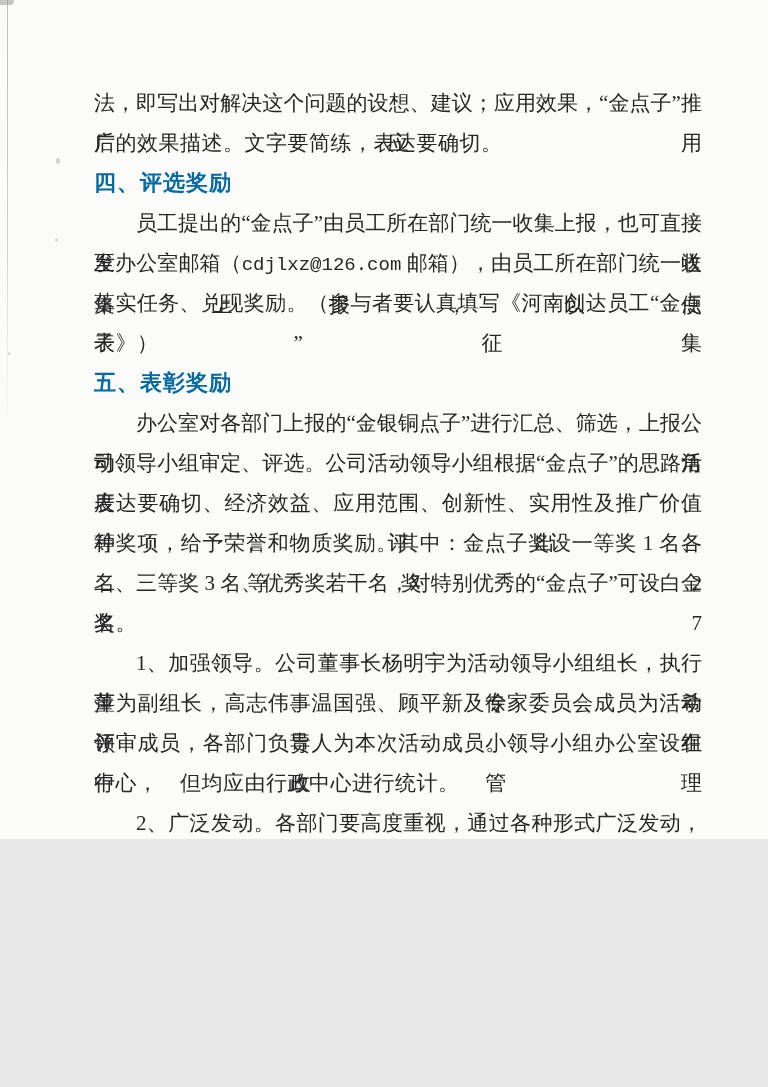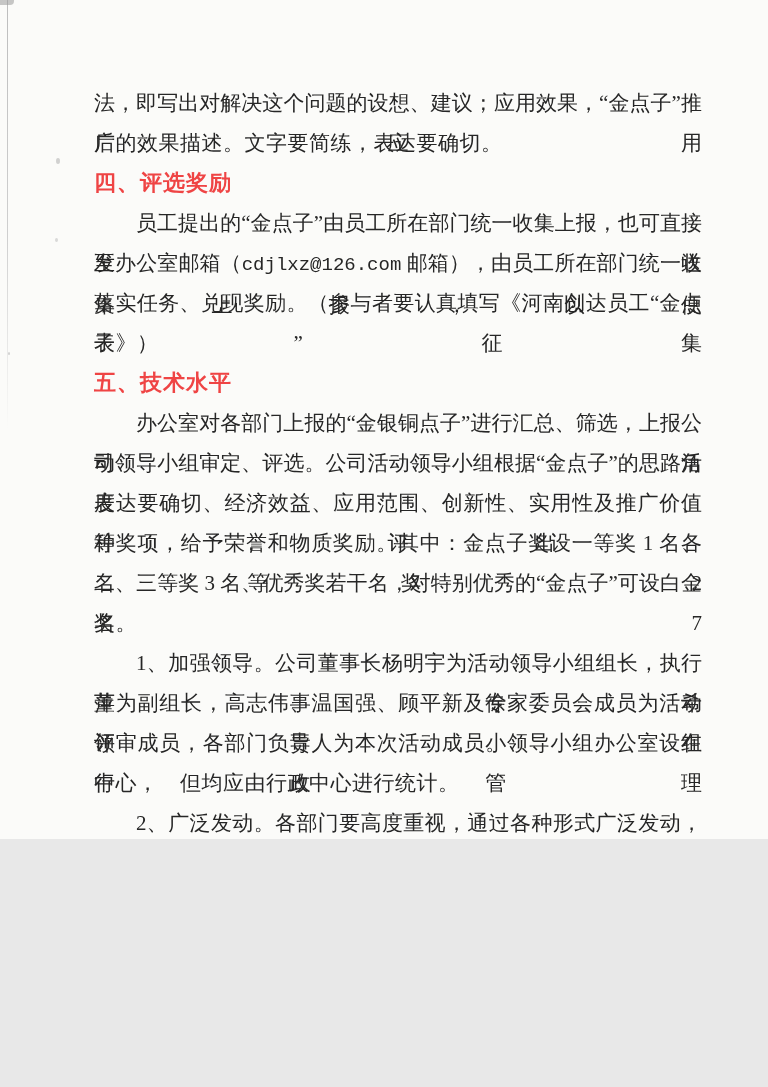--- a/index.html
+++ b/index.html
@@ -58,21 +58,21 @@
     white-space: normal;
     text-align: justify;
     text-align-last: justify;
     letter-spacing: 0;
   }
   .indent { text-indent: 42px; }
   .heading {
     font-family: "Liberation Sans", "DejaVu Sans", sans-serif;
     font-weight: bold;
     font-size: 22px;
-    color: #ef4444;
+    color: #0369a1;
     letter-spacing: 1px;
   }
   .email {
     font-family: Liberation Mono, monospace;
     font-size: 19px;
     letter-spacing: 0;
     margin-top: 20px;
   }
 </style>
 </head>
@@ -98,21 +98,21 @@
       <div class="line heading">四、评选奖励</div>
       <div class="line full indent">员工提出的“金点子”由员工所在部门统一收集上报，也可直接发送</div>
       <div class="line full">
         <span>至办公室邮箱（</span><span class="email">cdjlxz@126.com</span><span> 邮箱），由员工所在部门统一收集上报，以便</span>
       </div>
       <div class="line full">落实任务、兑现奖励。（参与者要认真填写《河南创达员工“金点子”征集</div>
       <div class="line">表》）</div>
     </div>
 
     <div>
-      <div class="line heading">五、技术水平</div>
+      <div class="line heading">五、表彰奖励</div>
       <div class="line full indent">办公室对各部门上报的“金银铜点子”进行汇总、筛选，上报公司活</div>
       <div class="line full">动领导小组审定、评选。公司活动领导小组根据“金点子”的思路角度、</div>
       <div class="line full">表达要确切、经济效益、应用范围、创新性、实用性及推广价值等，评出各</div>
       <div class="line full">种奖项，给予荣誉和物质奖励。其中：金点子奖设一等奖 1 名、二等奖 2</div>
       <div class="line full">名、三等奖 3 名、优秀奖若干名，对特别优秀的“金点子”可设白金奖 7</div>
       <div class="line">名。</div>
     </div>
 
     <div>
       <div class="line full indent">1、加强领导。公司董事长杨明宇为活动领导小组组长，执行董事徐希</div>

